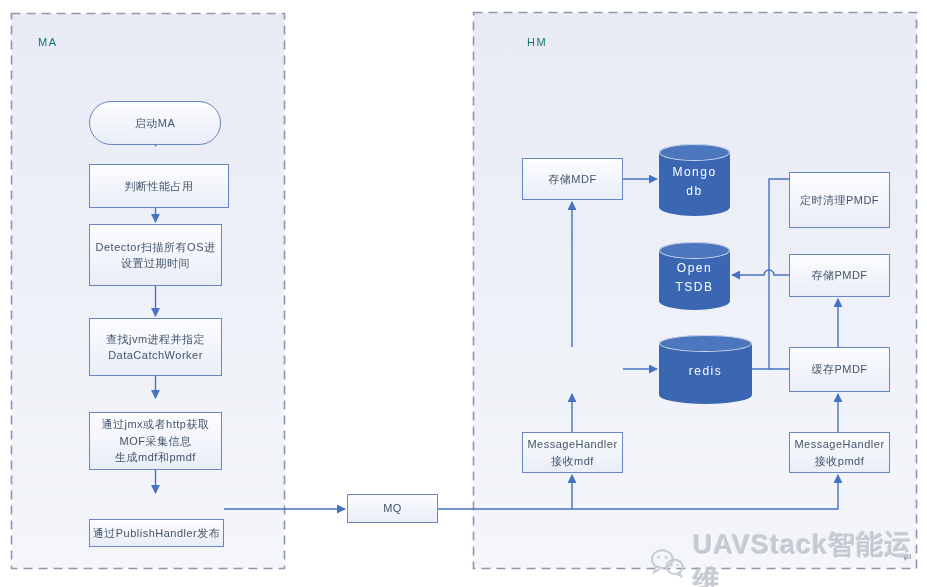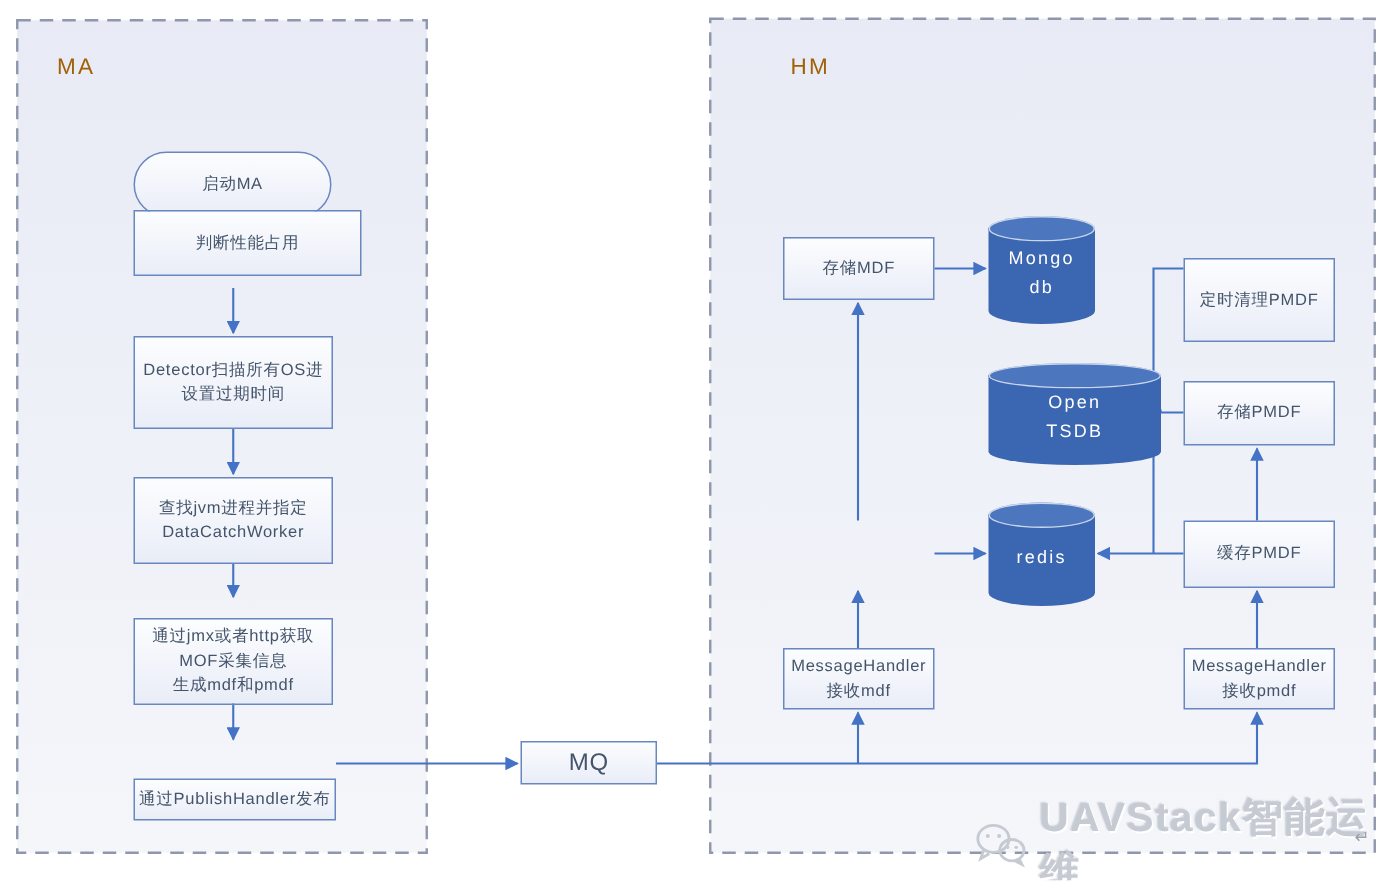--- a/index.html
+++ b/index.html
@@ -3,21 +3,21 @@
 <meta charset="utf-8">
 <style>
   html,body { margin:0; padding:0; background:#ffffff; }
   .canvas {
     position:relative; width:927px; height:587px; overflow:hidden;
     background:#ffffff;
     font-family:"Liberation Sans", sans-serif;
   }
   svg.layer { position:absolute; left:0; top:0; z-index:0; }
   .container-label {
-    position:absolute; z-index:2; color:#a16207; font-size:15px;
+    position:absolute; z-index:2; color:#0f766e; font-size:11px;
     letter-spacing:1.5px; font-weight:400;
   }
   .node {
     position:absolute; z-index:2; box-sizing:border-box;
     display:flex; align-items:center; justify-content:center;
     text-align:center; white-space:pre-line;
     background:linear-gradient(180deg,#fcfdff 0%, #e9edf7 100%);
     border:1px solid #6887C0; color:#44546A;
     font-size:11px; line-height:1.5; letter-spacing:0.5px;
   }
@@ -87,55 +87,55 @@
       <path d="M789,275 L774,275 A5,5 0 0 0 764,275 L732,275" marker-end="url(#arrow)"></path>
       <path d="M789,179 L769,179 L769,369"></path>
       <path d="M789,369 L732,369" marker-end="url(#arrow)"></path>
     </g>
   </svg>
 
   <div class="container-label" style="left:38px; top:36px;">MA</div>
   <div class="container-label" style="left:527px; top:36px;">HM</div>
 
   <div class="node stadium" style="left:89px; top:73px; width:132px; height:44px;">启动MA</div>
-  <div class="node" style="left:89px; top:140px; width:152px; height:44px;">判断性能占用</div>
+  <div class="node" style="left:89px; top:164px; width:140px; height:44px;">判断性能占用</div>
   <div class="node" style="left:89px; top:224px; width:133px; height:62px;">Detector扫描所有OS进
 设置过期时间</div>
   <div class="node" style="left:89px; top:318px; width:133px; height:58px;">查找jvm进程并指定
 DataCatchWorker</div>
   <div class="node" style="left:89px; top:400px; width:133px; height:58px;margin-top:12px;">通过jmx或者http获取
 MOF采集信息
 生成mdf和pmdf</div>
   <div class="node" style="left:89px; top:495px; width:135px; height:28px;margin-top:24px;">通过PublishHandler发布</div>
 
-  <div class="node" style="left:347px; top:494px; width:91px; height:29px; font-size:16px;">MQ</div>
+  <div class="node" style="left:347px; top:494px; width:91px; height:29px; font-size:11px;">MQ</div>
 
   <div class="node" style="left:522px; top:158px; width:101px; height:42px;">存储MDF</div>
   <div class="node" style="left:522px; top:432px; width:101px; height:41px;">MessageHandler
 接收mdf</div>
 
   <div class="node" style="left:789px; top:172px; width:101px; height:56px;">定时清理PMDF</div>
   <div class="node" style="left:789px; top:254px; width:101px; height:43px;">存储PMDF</div>
   <div class="node" style="left:789px; top:347px; width:101px; height:45px;">缓存PMDF</div>
   <div class="node" style="left:789px; top:432px; width:101px; height:41px;">MessageHandler
 接收pmdf</div>
 
   <div class="cylinder" style="left:659px; top:144px; width:71px; height:72px;">
     <div class="cyl-body"></div>
     <div class="cyl-top"></div>
     <div class="cyl-label">Mongo
 db</div>
   </div>
-  <div class="cylinder" style="left:659px; top:242px; width:71px; height:68px;padding-left:44px;">
+  <div class="cylinder" style="left:659px; top:242px; width:71px; height:68px;">
     <div class="cyl-body"></div>
     <div class="cyl-top"></div>
     <div class="cyl-label">Open
 TSDB</div>
   </div>
-  <div class="cylinder" style="left:659px; top:335px; width:71px; height:69px;">
+  <div class="cylinder" style="left:659px; top:335px; width:71px; height:69px;padding-left:22px;">
     <div class="cyl-body"></div>
     <div class="cyl-top"></div>
     <div class="cyl-label">redis</div>
   </div>
 
   <div class="watermark">
     <svg width="36" height="32" viewBox="0 0 36 32">
       <g fill="none" stroke="#c6cad2" stroke-width="2">
         <ellipse cx="13" cy="12" rx="11" ry="9.5"></ellipse>
         <path d="M6,20 L4,26 L10,22.5"></path>

